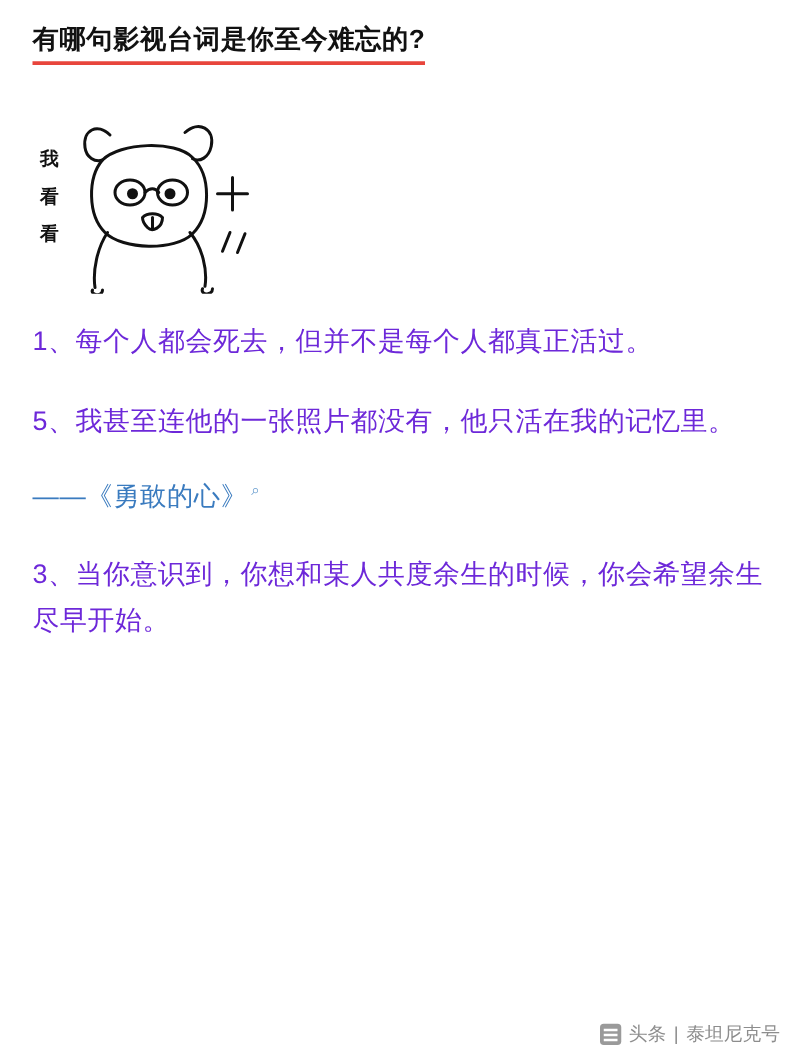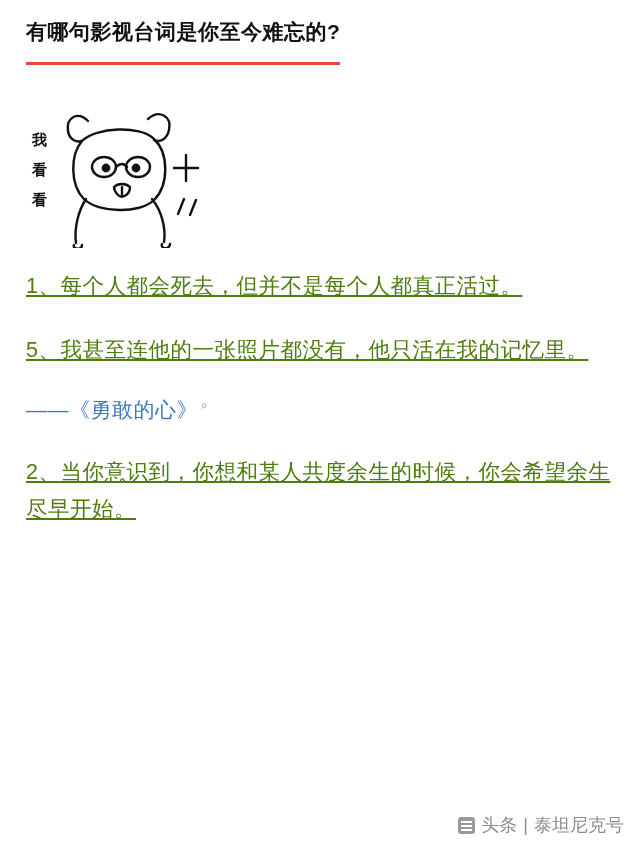--- a/index.html
+++ b/index.html
@@ -18,21 +18,21 @@
   .page {
     position: relative;
     width: 640px;
     height: 851px;
     box-sizing: border-box;
     padding: 18px 26px 0 26px;
   }
   .title-wrap {
     display: inline-block;
     border-bottom: 3px solid #e8453c;
-    padding-bottom: 17px;
+    padding-bottom: 4px;
     margin-bottom: 6px;
   }
   .title {
     font-size: 21px;
     font-weight: bold;
     letter-spacing: 0.5px;
     line-height: 1.3;
     color: #111;
     white-space: nowrap;
   }
@@ -46,23 +46,22 @@
     left: 0;
     top: 0;
   }
   .quote-block {
     margin-top: 20px;
   }
   .quote-text {
     font-size: 21.5px;
     line-height: 1.75;
     letter-spacing: 0.5px;
-    color: #4d7c0f;
+    color: #6d28d9;
     margin: 0 0 26px 0;
-    text-decoration: underline;
   }
   .source-line {
     font-size: 21px;
     color: #3a7bbf;
     letter-spacing: 0.5px;
     margin: 0 0 30px 0;
     white-space: nowrap;
   }
   .source-line .mag {
     font-size: 12px;
@@ -71,21 +70,21 @@
     color: #6b9fd0;
   }
   .watermark {
     position: absolute;
     right: 16px;
     bottom: 14px;
     display: flex;
     align-items: center;
     gap: 6px;
     color: #8d8d8d;
-    font-size: 18px;
+    font-size: 15px;
     white-space: nowrap;
   }
   .wm-logo {
     display: inline-block;
     width: 17px;
     height: 17px;
     border-radius: 3px;
     background: #9a9a9a;
     position: relative;
   }
@@ -147,21 +146,21 @@
   <div class="quote-block">
     <p class="quote-text">1、每个人都会死去，但并不是每个人都真正活过。</p>
   </div>
 
   <div class="quote-block">
     <p class="quote-text">5、我甚至连他的一张照片都没有，他只活在我的记忆里。</p>
     <p class="source-line"><span>——《勇敢的心》</span><span class="mag">⌕</span></p>
   </div>
 
   <div class="quote-block">
-    <p class="quote-text">2、当你意识到，你想和某人共度余生的时候，你会希望余生尽早开始。</p>
+    <p class="quote-text">3、当你意识到，你想和某人共度余生的时候，你会希望余生尽早开始。</p>
   </div>
 
   <div class="watermark">
     <span class="wm-logo"></span>
     <span>头条</span>
     <span>|</span>
     <span>泰坦尼克号</span>
   </div>
 
 </div>

